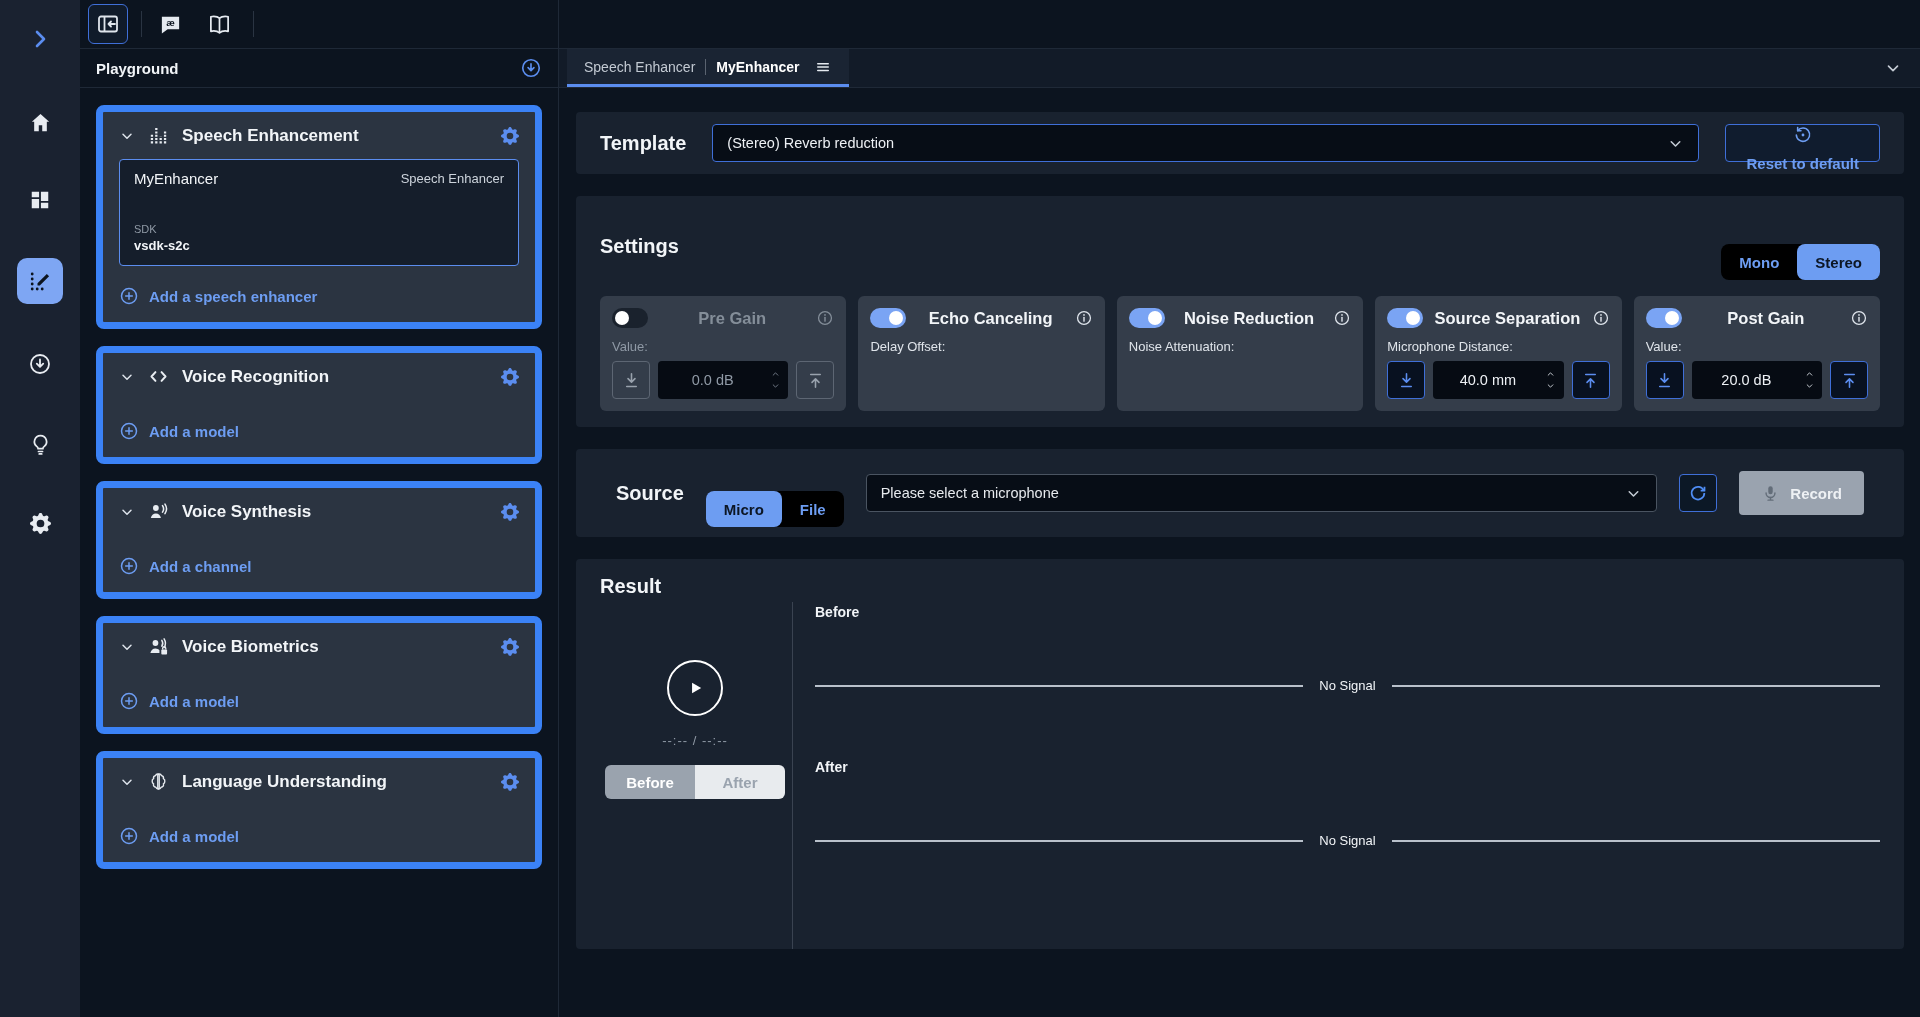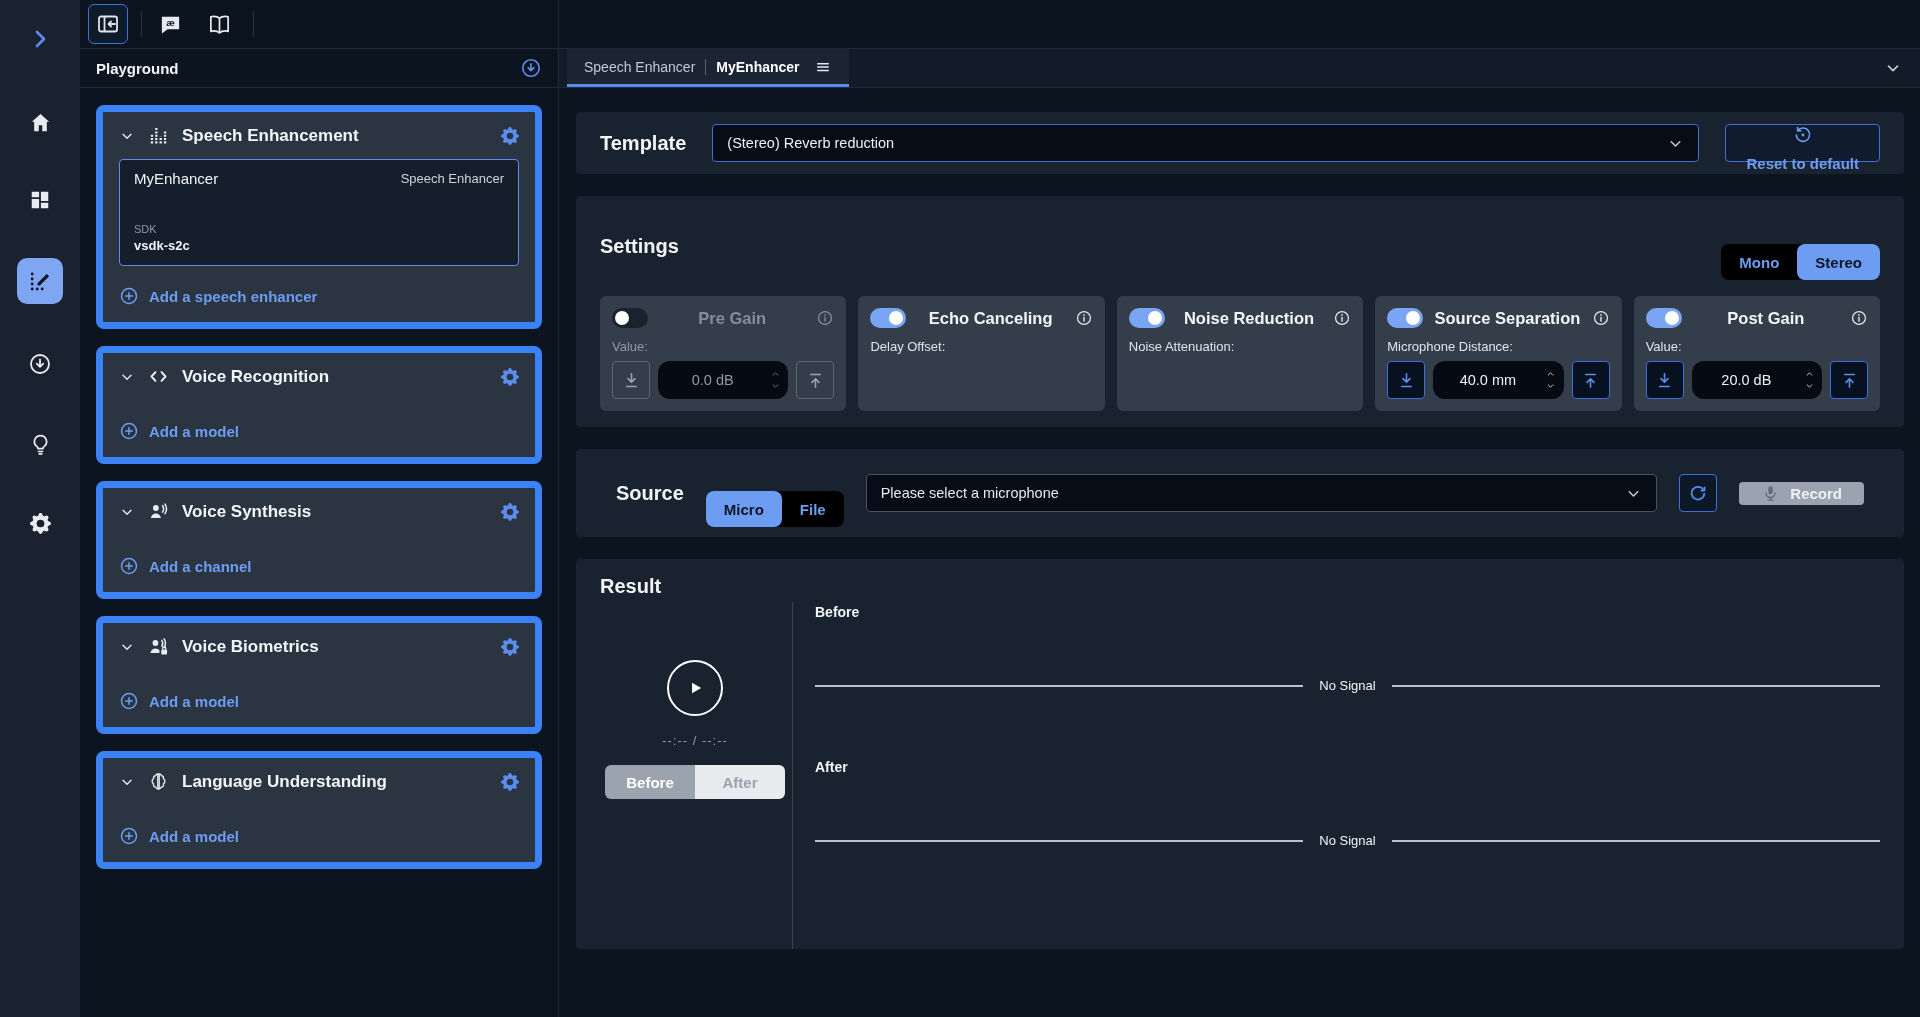--- a/index.html
+++ b/index.html
@@ -80,32 +80,32 @@
   .toggle.off{background:#1a222d;}
   .toggle.off .knob{left:3px;right:auto;}
   .tile-title{flex:1;text-align:center;font-size:16.5px;font-weight:bold;white-space:nowrap;overflow:hidden;}
   .tile-info{color:#dfe5ec;cursor:pointer;}
   .tile.disabled .tile-title,.tile.disabled .tile-info{color:#848e99;}
   .tile-label{margin-top:11px;font-size:13px;color:#dfe4ea;white-space:nowrap;overflow:hidden;}
   .tile.disabled .tile-label{color:#8f99a5;}
   .ctrl-row{margin-top:7px;display:flex;gap:8px;align-items:center;}
   .mm-btn{width:38px;height:38px;border:1px solid #3f6fd8;border-radius:4px;background:#081120;color:#5b8def;display:flex;align-items:center;justify-content:center;flex-shrink:0;cursor:pointer;}
   .tile.disabled .mm-btn{border-color:#5d6673;background:transparent;color:#99a2ad;}
-  .num{flex:1;height:38px;background:#060b13;border-radius:12px;display:flex;align-items:center;padding-right:5px;min-width:0;cursor:text;}
+  .num{flex:1;height:38px;background:#060b13;border-radius:4px;display:flex;align-items:center;padding-right:5px;min-width:0;cursor:text;}
   .num .val{flex:1;text-align:center;font-size:14.5px;color:#eef1f5;white-space:nowrap;overflow:hidden;}
   .tile.disabled .num .val{color:#8f99a5;}
   .spin{display:flex;flex-direction:column;gap:4px;align-items:center;color:#dfe4ea;width:16px;flex-shrink:0;}
   .spin .sp{cursor:pointer;display:block;}
   .tile.disabled .spin{color:#7d8793;}
 
   
   .source{display:flex;align-items:center;gap:22px;padding:10px 40px;}
   .source .select{flex:1;border-color:#4a5461;color:#e7eaee;}
   .btn-refresh{width:38px;height:38px;border:1px solid #3f6fd8;border-radius:4px;background:#0c1826;color:#4f8df5;display:flex;align-items:center;justify-content:center;cursor:pointer;flex-shrink:0;}
-  .btn-record{height:23px;background:#9aa3af;border-radius:4px;color:#eef1f4;font-size:15px;font-weight:600;display:flex;align-items:center;gap:10px;padding:0 22px;cursor:pointer;flex-shrink:0;}
+  .btn-record{height:44px;background:#9aa3af;border-radius:4px;color:#eef1f4;font-size:15px;font-weight:600;display:flex;align-items:center;gap:10px;padding:0 22px;cursor:pointer;flex-shrink:0;}
   .btn-record .mic{color:#636d79;}
 
   
   .result{height:390px;padding:16px 24px 0;display:flex;flex-direction:column;overflow:hidden;}
   .result-body{flex:1;display:flex;margin-top:4px;}
   .res-left{width:190px;display:flex;flex-direction:column;align-items:center;flex-shrink:0;}
   .play{margin-top:58px;width:56px;height:56px;border:2px solid #fff;border-radius:50%;display:flex;align-items:center;justify-content:center;color:#fff;cursor:pointer;}
   .time{margin-top:17px;font-size:13px;color:#8f99a5;letter-spacing:1px;}
   .ab{margin-top:17px;display:flex;border-radius:6px;overflow:hidden;}
   .ab-btn{width:90px;height:34px;display:flex;align-items:center;justify-content:center;font-size:15px;font-weight:600;cursor:pointer;}

